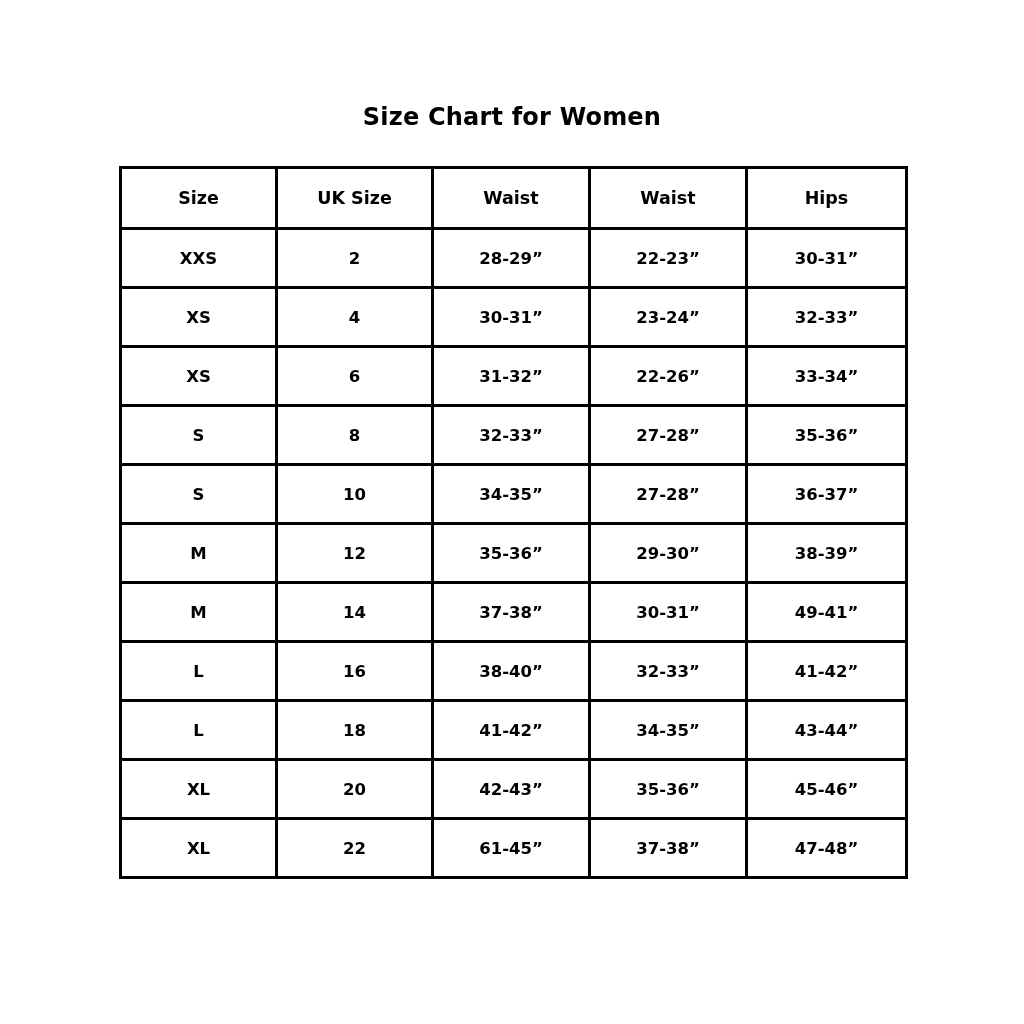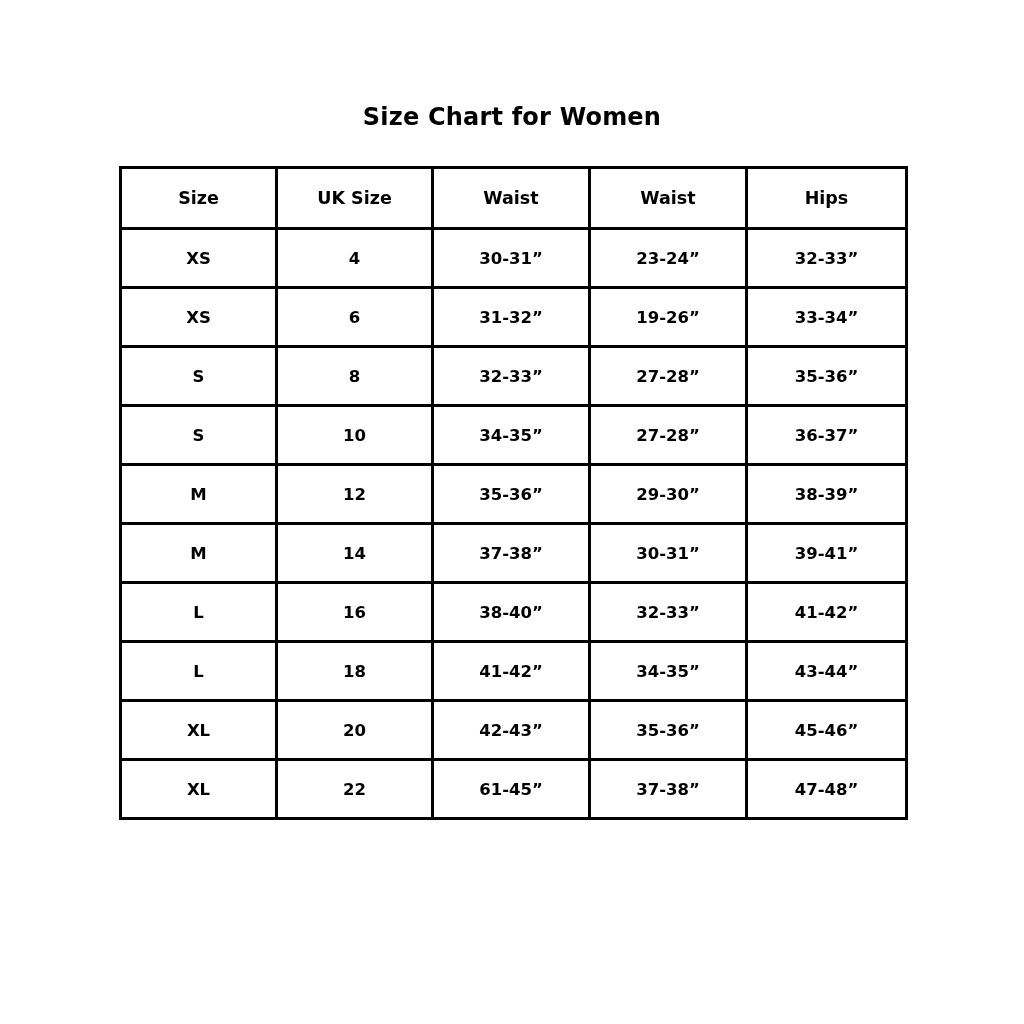--- a/index.html
+++ b/index.html
@@ -81,31 +81,38 @@
         <tr>
           <th>Size</th>
           <th>UK Size</th>
           <th>Waist</th>
           <th>Waist</th>
           <th>Hips</th>
         </tr>
       </thead>
       <tbody>
         <tr>
+          <td>XXS</td>
+          <td>2</td>
+          <td>28-29”</td>
+          <td>22-23”</td>
+          <td>30-31”</td>
+        </tr>
+        <tr>
           <td>XS</td>
           <td>4</td>
           <td>30-31”</td>
           <td>23-24”</td>
           <td>32-33”</td>
         </tr>
         <tr>
           <td>XS</td>
           <td>6</td>
           <td>31-32”</td>
-          <td>19-26”</td>
+          <td>22-26”</td>
           <td>33-34”</td>
         </tr>
         <tr>
           <td>S</td>
           <td>8</td>
           <td>32-33”</td>
           <td>27-28”</td>
           <td>35-36”</td>
         </tr>
         <tr>
@@ -120,21 +127,21 @@
           <td>12</td>
           <td>35-36”</td>
           <td>29-30”</td>
           <td>38-39”</td>
         </tr>
         <tr>
           <td>M</td>
           <td>14</td>
           <td>37-38”</td>
           <td>30-31”</td>
-          <td>39-41”</td>
+          <td>49-41”</td>
         </tr>
         <tr>
           <td>L</td>
           <td>16</td>
           <td>38-40”</td>
           <td>32-33”</td>
           <td>41-42”</td>
         </tr>
         <tr>
           <td>L</td>

